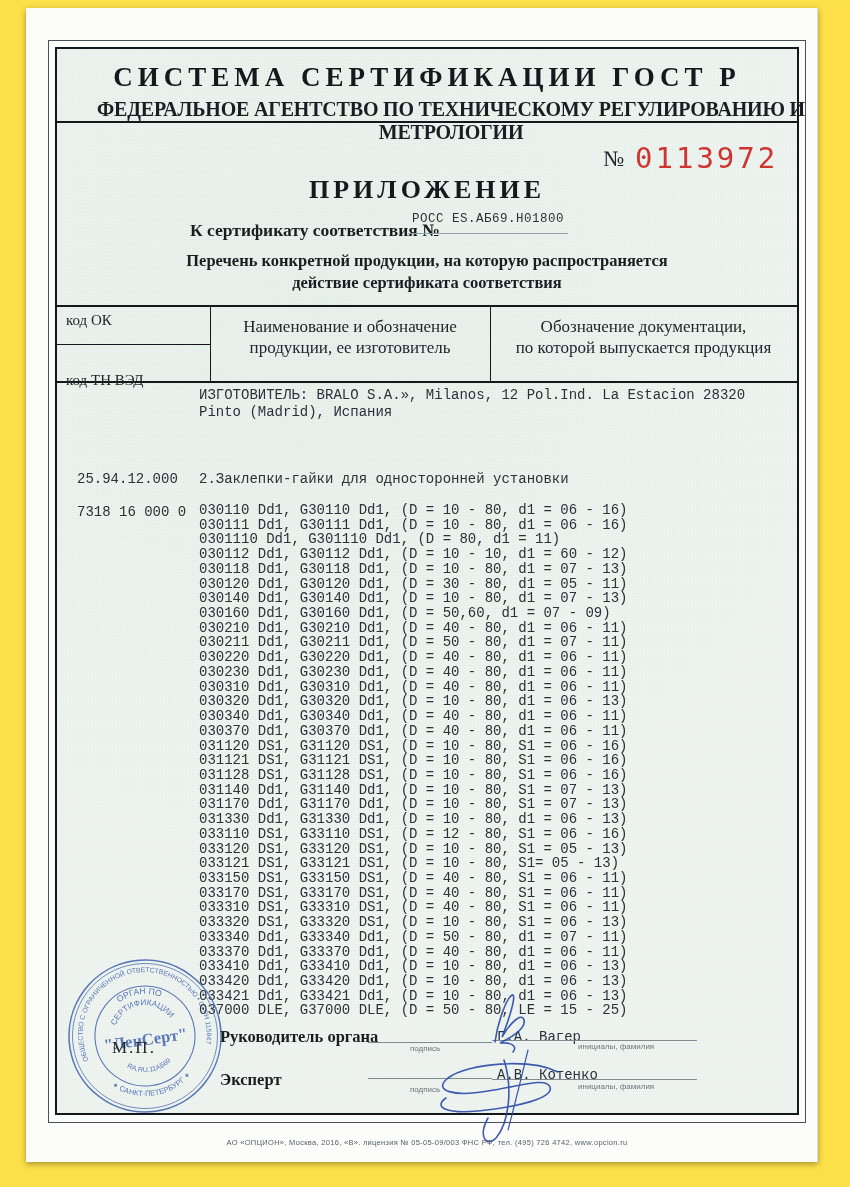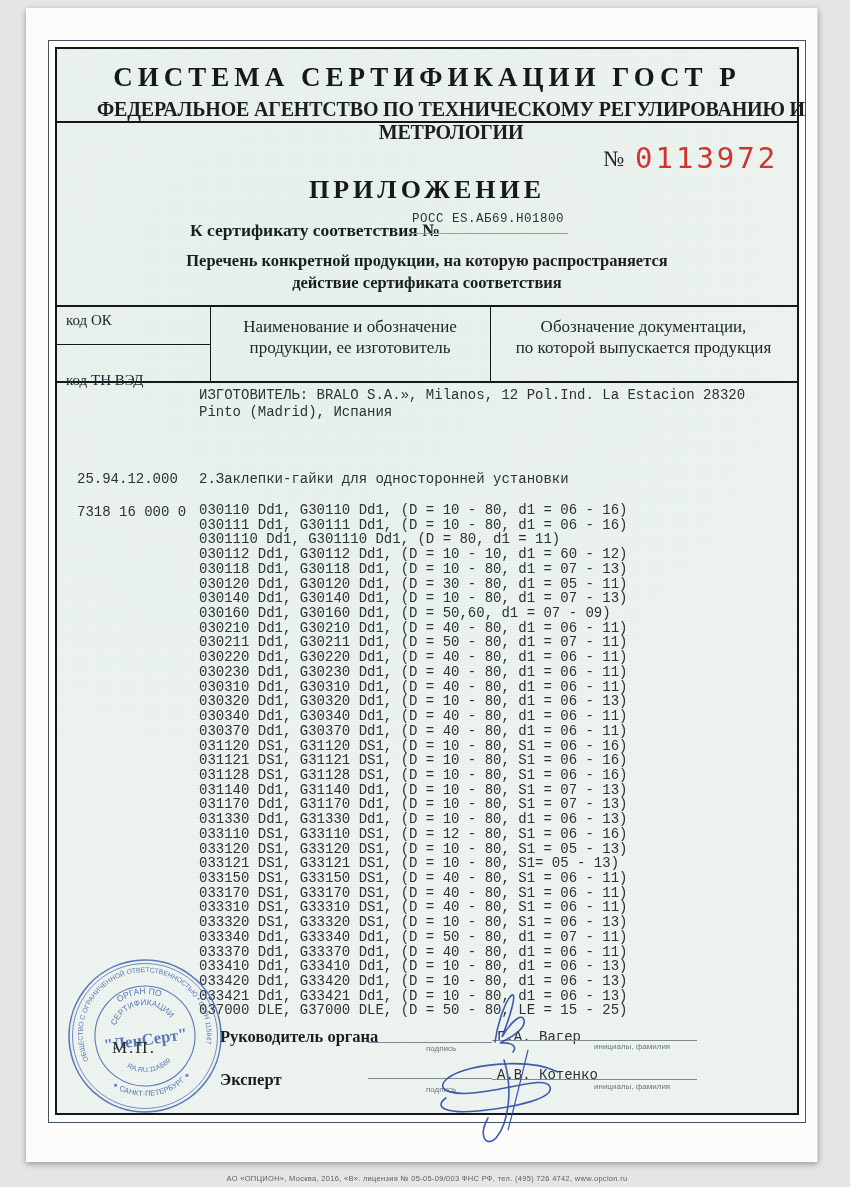--- a/index.html
+++ b/index.html
@@ -1,20 +1,20 @@
 <!DOCTYPE html>
 <html lang="ru" style="--accent-red: #d03431; --stamp-blue: #3f62ae; --ink-blue: #2b49a8; --paper-tint: #eff4f0;"><head>
 <meta charset="utf-8">
 <style>
   :root{
     --accent-red:#d03431; --stamp-blue:#3f62ae; --ink-blue:#2b49a8; --paper-tint:#eff4f0;
   }
   *{margin:0;padding:0;box-sizing:border-box;}
   body{background:#c2c3bf;font-family:"Liberation Serif",serif;}
-  .page{position:relative;width:850px;height:1187px;margin:0 auto;background:#e5e5e5;overflow:hidden;}
+  .page{position:relative;width:850px;height:1187px;margin:0 auto;background:#fde047;overflow:hidden;}
   .sheet{position:absolute;left:26px;top:8px;width:792px;height:1154px;background:#fcfdfb;
          box-shadow:0 2px 6px rgba(0,0,0,.35), inset -1px 0 0 #d8d9d3;}
   .abs{position:absolute;}
   .frame-outer{left:48px;top:40px;width:758px;height:1083px;border:1px solid #46525c;}
   .frame-inner{left:55px;top:47px;width:744px;height:1068px;border:2.6px solid #14181c;
     background:
       radial-gradient(circle at 35% 25%, rgba(120,185,160,.06), transparent 60%),
       repeating-linear-gradient(0deg, rgba(150,200,185,.055) 0 1px, transparent 1px 3px),
       repeating-linear-gradient(90deg, rgba(150,200,185,.04) 0 1px, transparent 1px 3px),
       var(--paper-tint);}
@@ -35,25 +35,25 @@
   .cell-label{font-size:15px;color:#20262b;}
   .cell-head{font-size:17px;color:#20262b;line-height:21px;white-space:pre-line;text-align:center;}
   .mono{font-family:"Liberation Mono",monospace;color:#2b3136;}
   .manufacturer{left:199px;top:387px;font-size:14px;line-height:16.5px;white-space:pre-line;width:600px;}
   .code{font-size:14px;}
   .group-title{left:199px;top:471px;font-size:14px;}
   .product-list{left:199px;top:503px;font-size:14px;line-height:14.72px;}
   .product-line{white-space:pre;}
   .sig-label{left:220px;font-size:16.5px;font-weight:bold;color:#1a1e22;}
   .sig-name{font-size:14px;left:497px;}
-  .caption{font-family:"Liberation Sans",sans-serif;font-size:8px;color:#6b757c;margin-left:16px;}
+  .caption{font-family:"Liberation Sans",sans-serif;font-size:8px;color:#6b757c;}
   .sigline{background:#7d8a90;height:1px;}
   .mp{left:112px;top:1038px;font-size:17px;color:#23282c;letter-spacing:2px;text-align:right;}
   .footer{left:57px;top:1138px;width:740px;text-align:center;
-          font-family:"Liberation Sans",sans-serif;font-size:7.5px;color:#55626b;letter-spacing:.3px;margin-top:36px;}
+          font-family:"Liberation Sans",sans-serif;font-size:7.5px;color:#55626b;letter-spacing:.3px;}
   .stamp-svg{left:62px;top:953px;opacity:.85;}
   .ink-svg{left:380px;top:975px;}
   .stamp-text{fill:var(--stamp-blue);font-family:"Liberation Sans",sans-serif;}
   .stamp-name{fill:var(--stamp-blue);font-family:"Liberation Serif",serif;font-weight:bold;}
 </style>
 </head>
 <body>
 
 <div class="page">
   <div class="sheet abs"></div>

